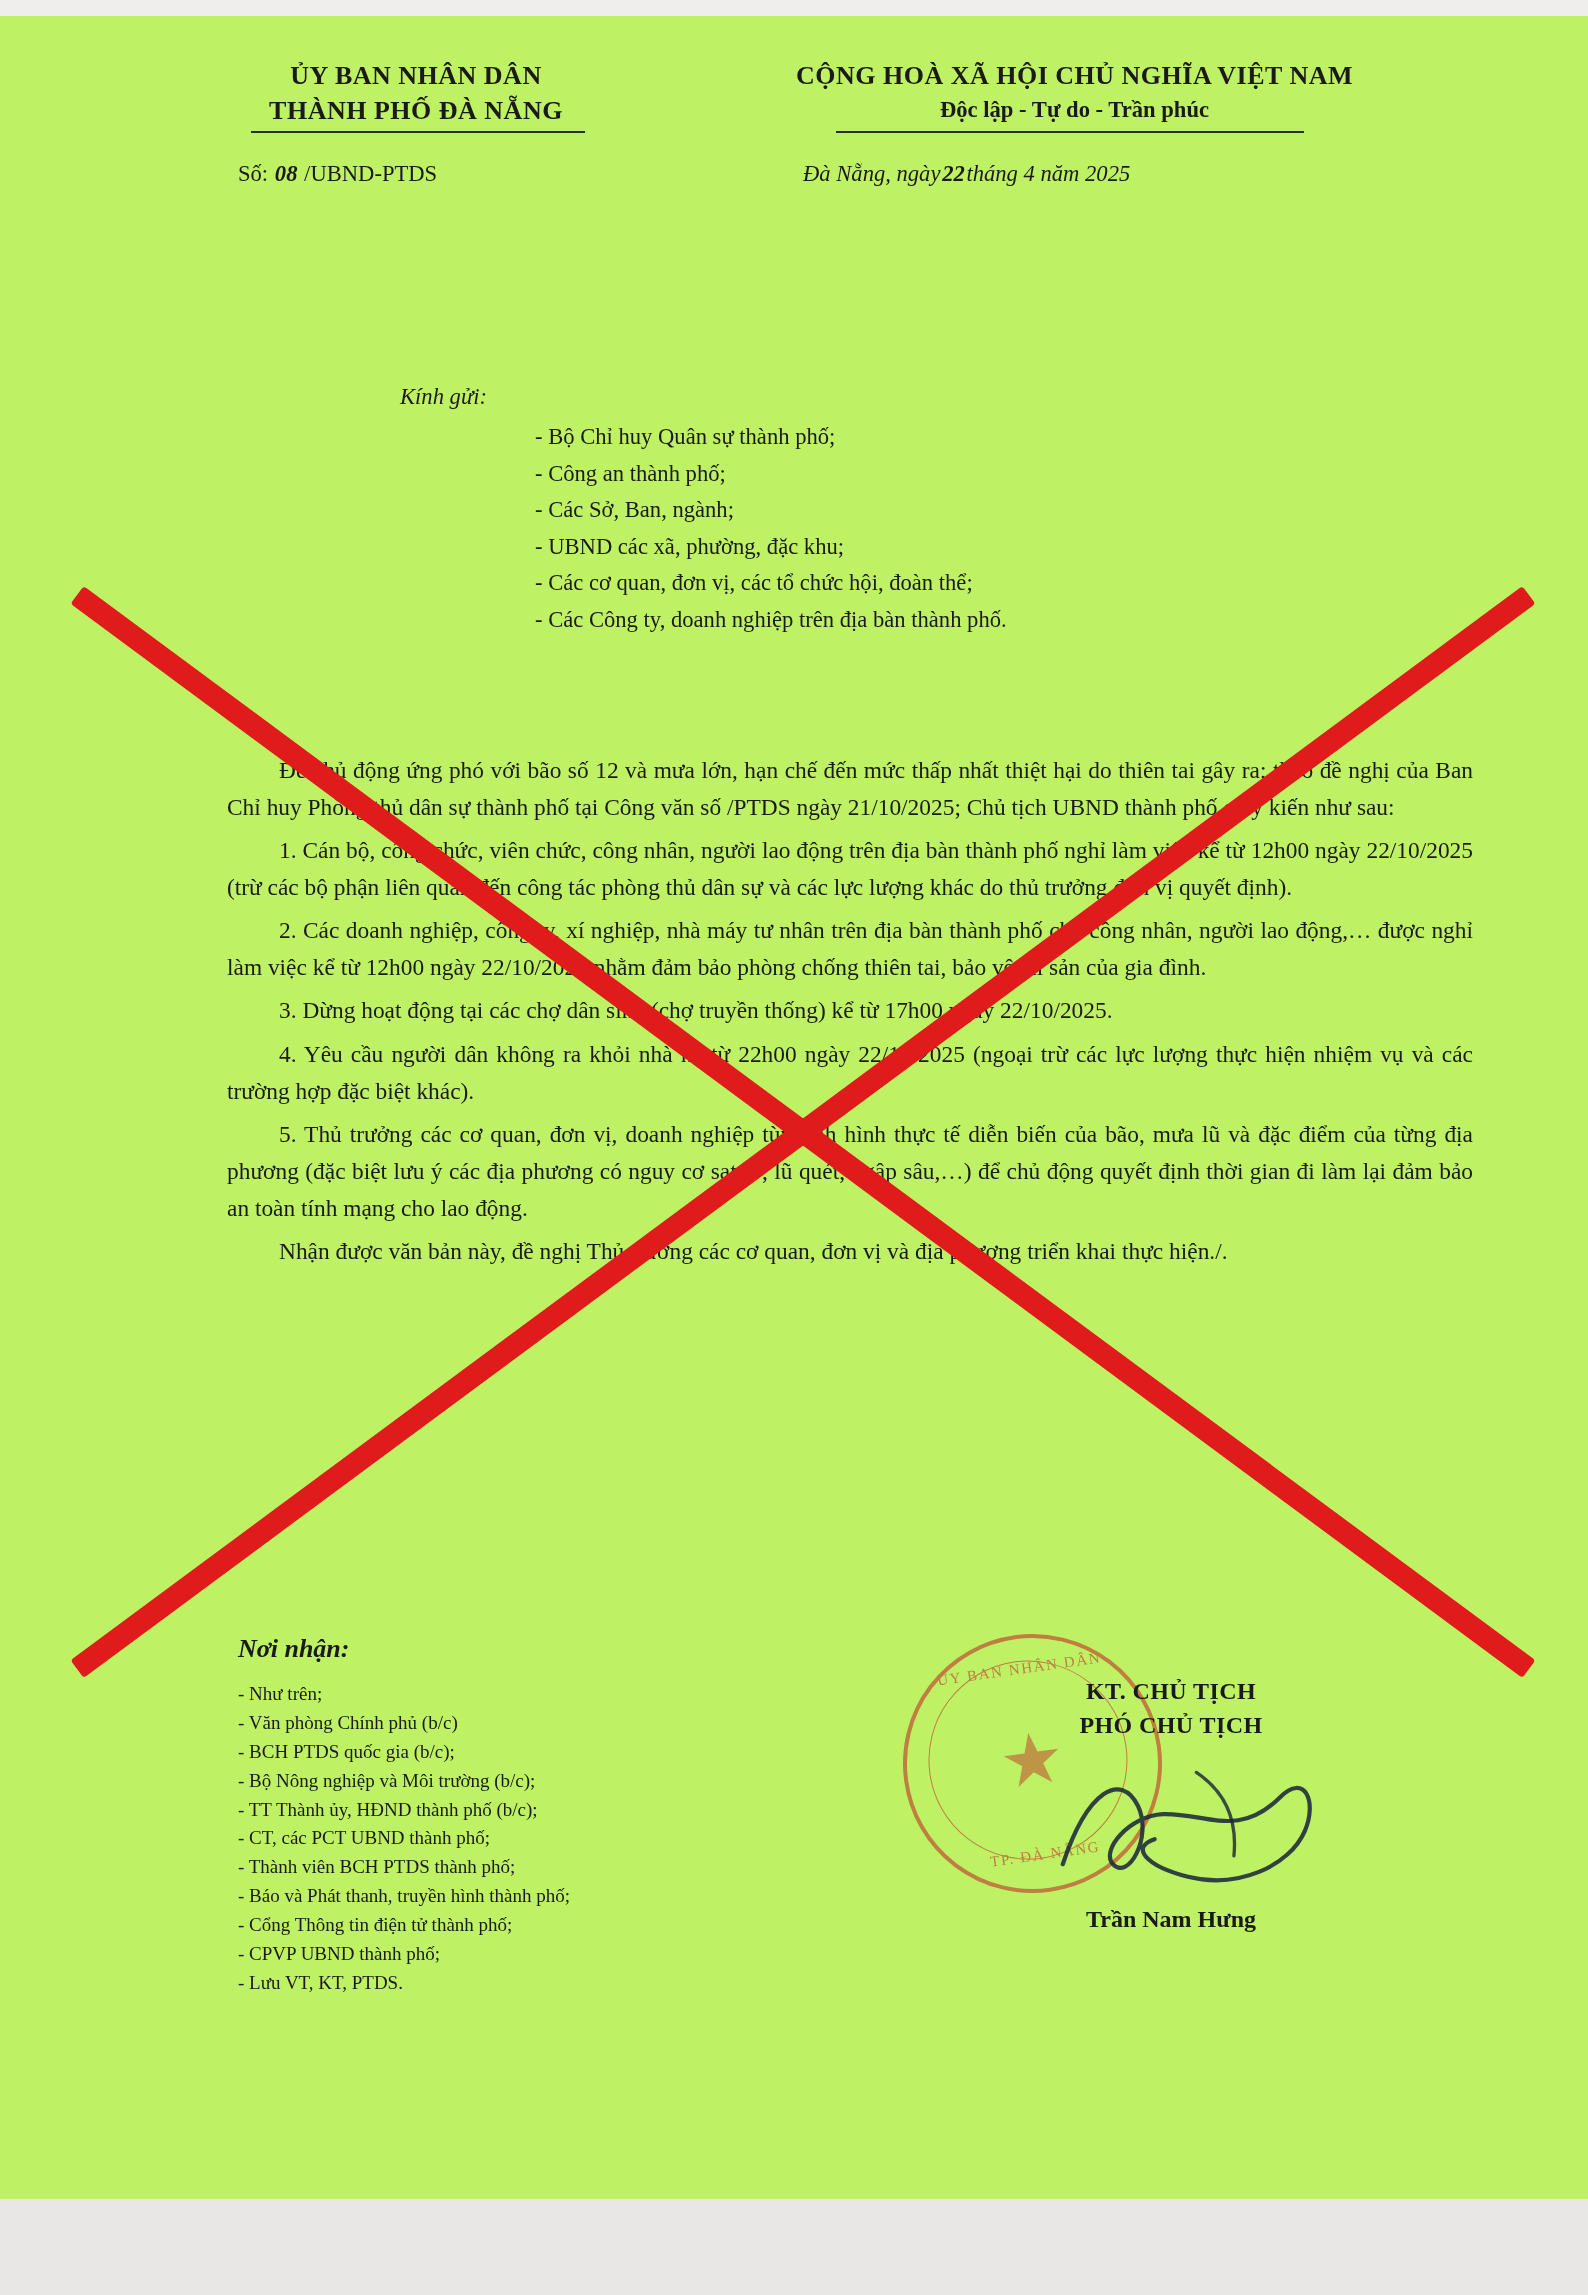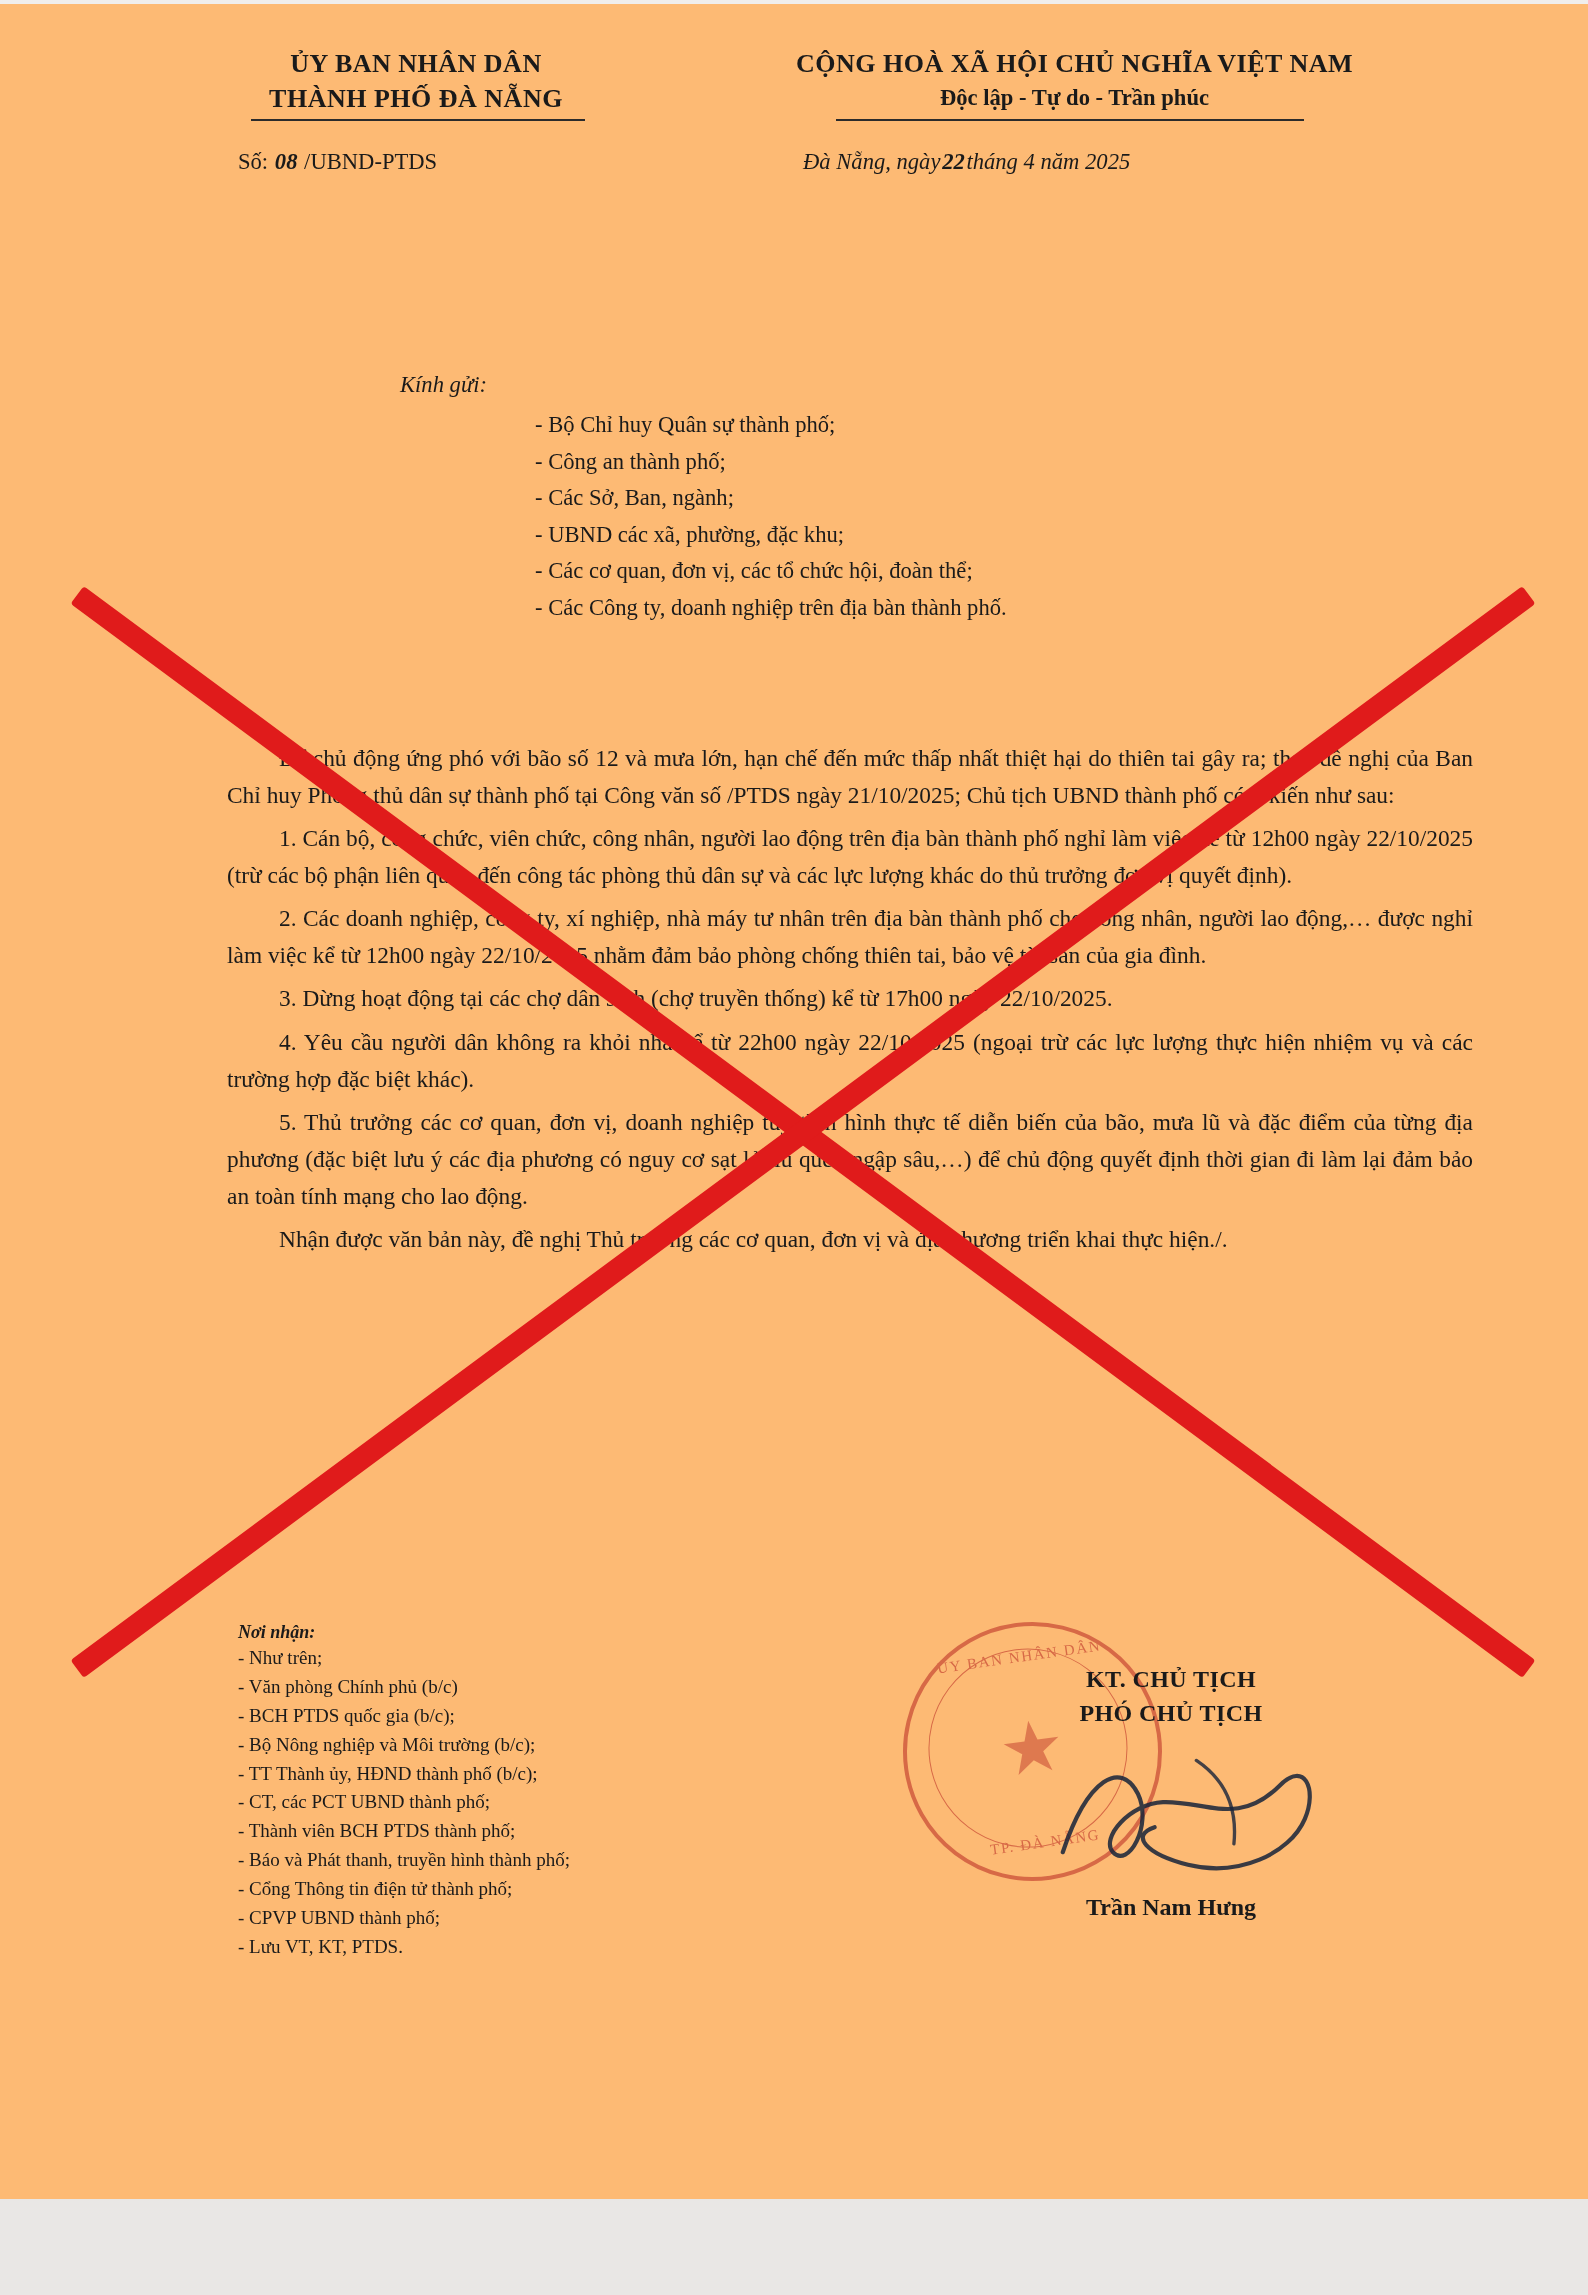--- a/index.html
+++ b/index.html
@@ -16,24 +16,24 @@
   }
   #page {
     position: relative;
     width: 1589px;
     height: 2295px;
     background: #f0eeec;
   }
   .doc-sheet {
     position: absolute;
     left: 0;
-    top: 4px;
+    top: 16px;
     width: 1589px;
     height: 2199px;
-    background: #fdba74;
+    background: #bef264;
     overflow: hidden;
   }
   .paper-bottom {
     position: absolute;
     left: 0;
     top: 2199px;
     width: 1589px;
     height: 96px;
     background: #e9e7e5;
   }
@@ -155,24 +155,24 @@
     text-indent: 52px;
   }
   
   .noi-nhan {
     position: absolute;
     left: 238px;
     top: 1618px;
     width: 518px;
   }
   .noi-nhan-title {
-    font-size: 18px;
-    font-weight: bold;
-    font-style: italic;
-    margin-bottom: 1px;
+    font-size: 26px;
+    font-weight: bold;
+    font-style: italic;
+    margin-bottom: 16px;
   }
   .noi-nhan div.item {
     font-size: 19px;
     line-height: 1.52;
     white-space: nowrap;
   }
   .sign-block {
     position: absolute;
     left: 962px;
     top: 1622px;

